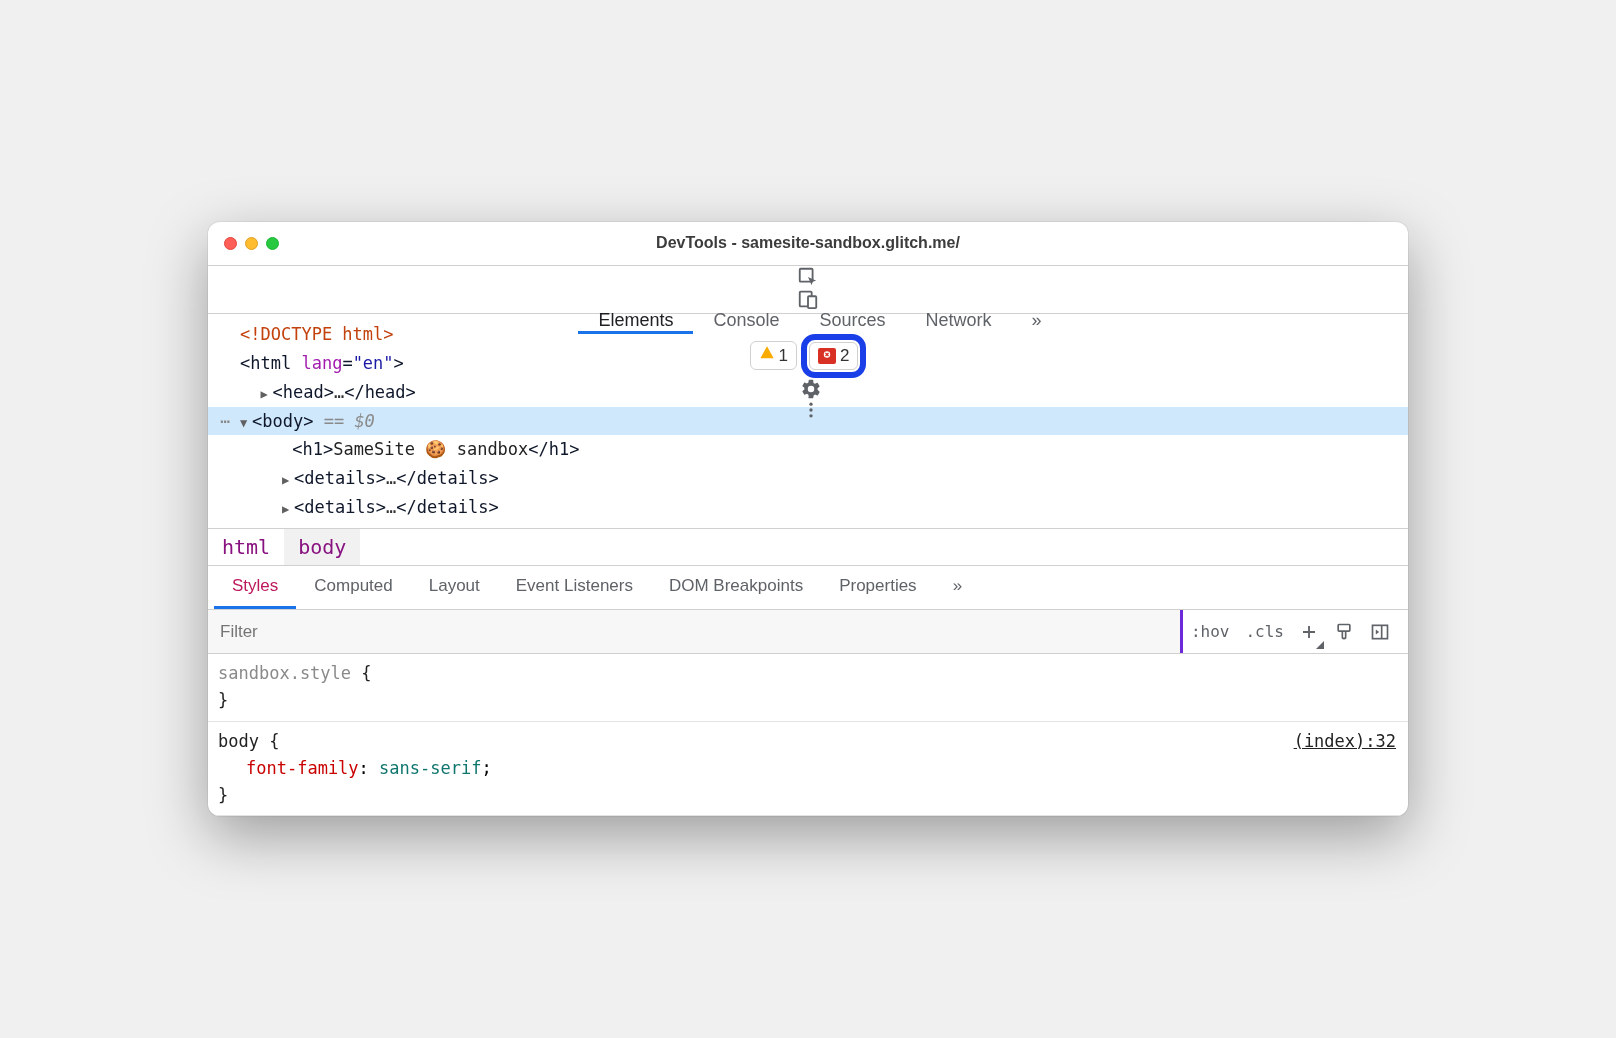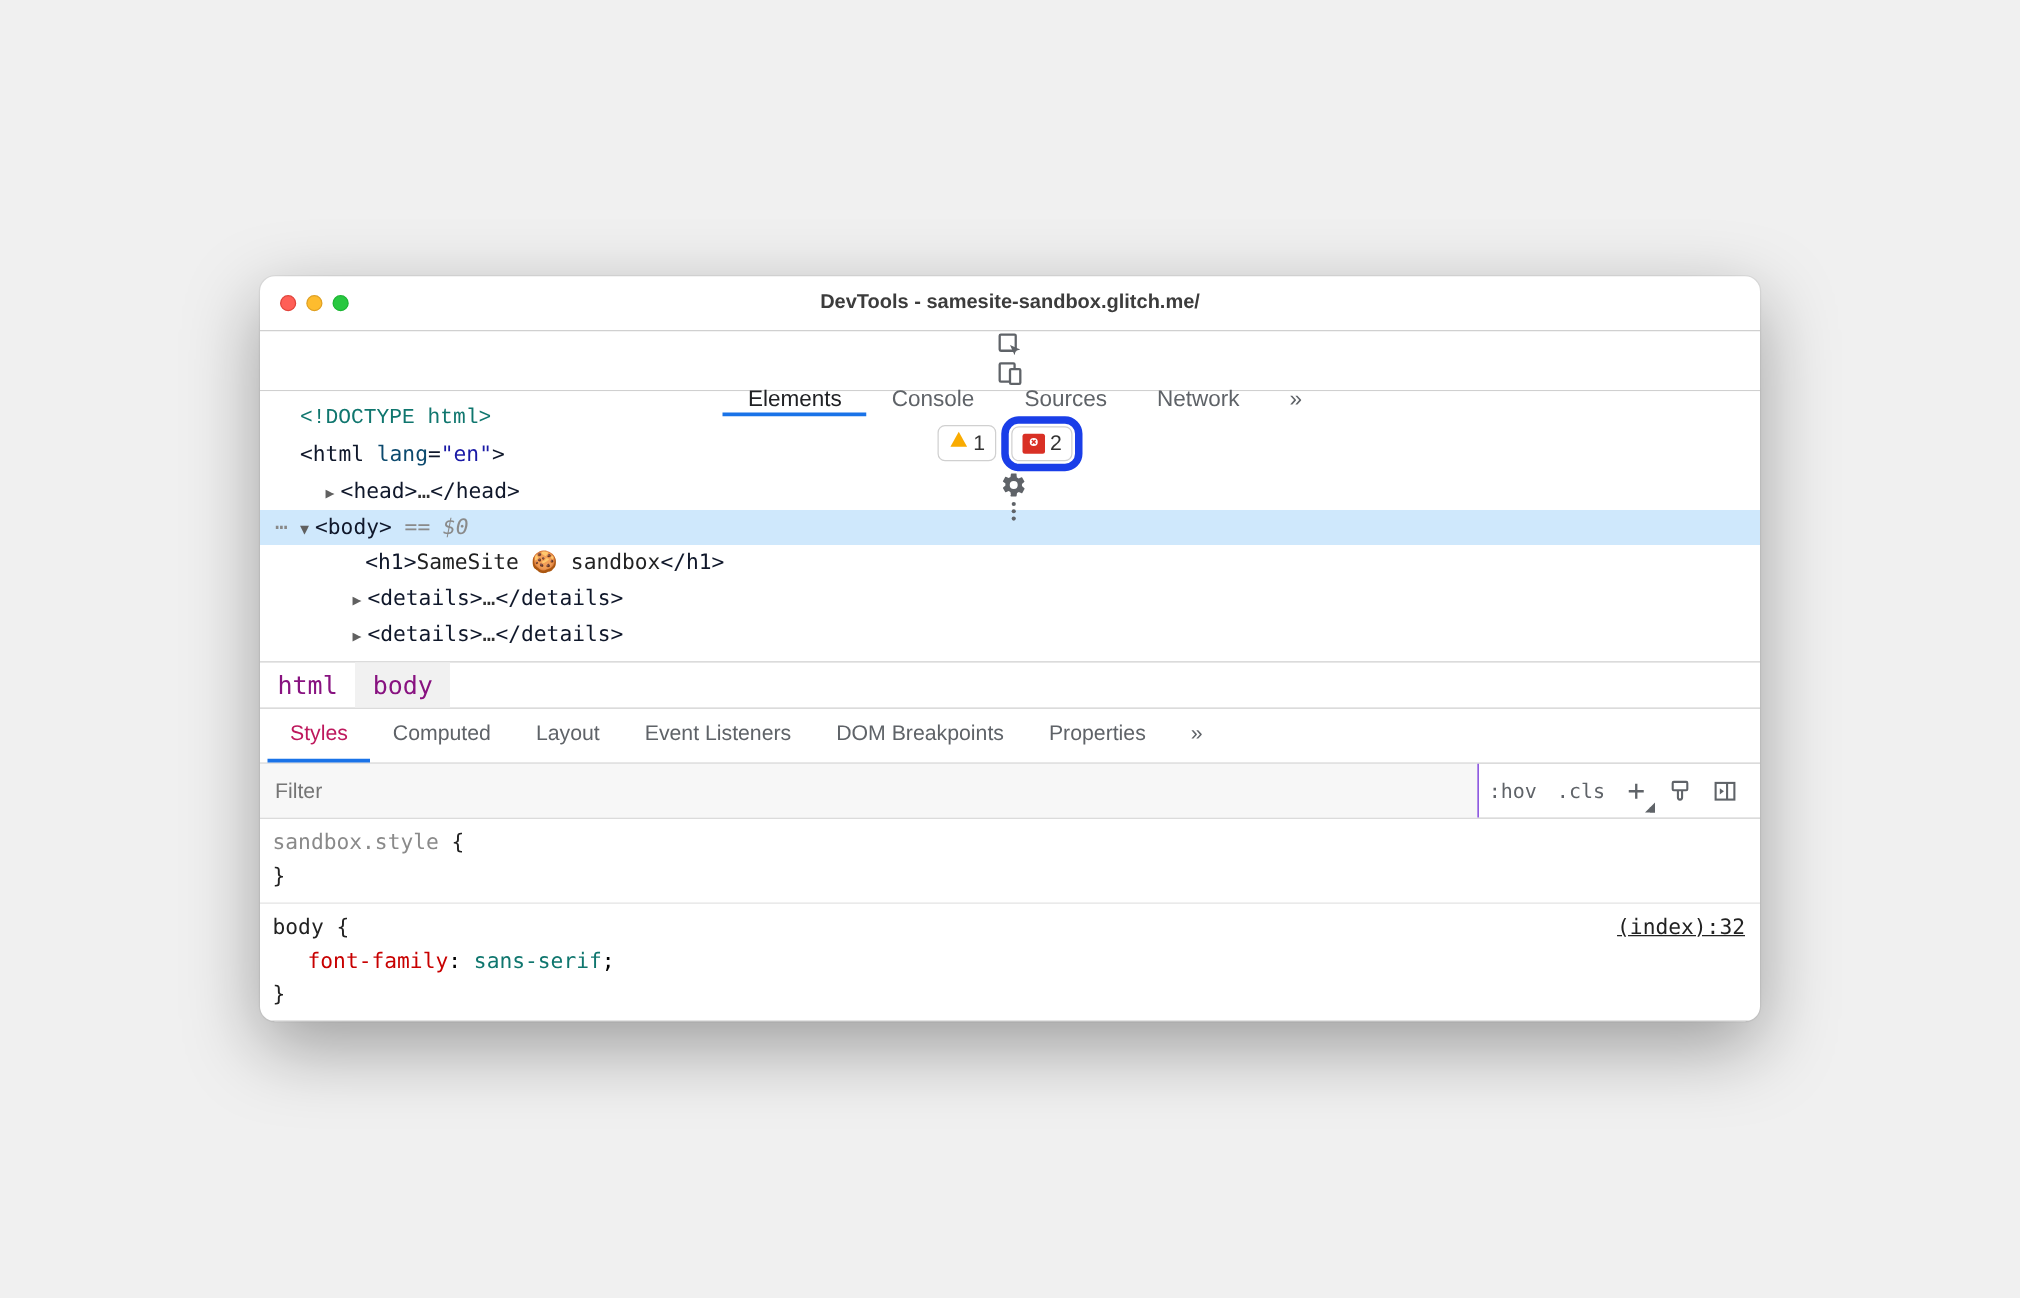--- a/index.html
+++ b/index.html
@@ -136,23 +136,23 @@
     display: inline-block;
     width: 12px;
     color: #606060;
     font-size: 12px;
   }
   .dots-gutter {
     color: #888;
     display: inline-block;
     width: 20px;
   }
-  .tok-doctype { color: #0f766e; font-family: Liberation Mono, monospace; }
+  .tok-doctype { color: #c2410c; }
   .tok-tag { color: #0f172a; }
-  .tok-attr-name { color: #0c4a6e; }
+  .tok-attr-name { color: #a21caf; }
   .tok-attr-value { color: #1a1aa6; }
   .tok-text { color: #222; }
   .tok-ellipsis { color: #333; }
   .tok-selref { color: #8a8a8a; font-style: italic; }
   .indent-guide {
     border-left: 1px solid #d7e2f4;
     display: inline-block;
     height: 100%;
   }
 
@@ -207,21 +207,21 @@
   }
   .filter-input {
     flex: 1;
     border: none;
     outline: none;
     background: #f7f7f7;
     height: 100%;
     padding: 0 12px;
     font-size: 17px;
     color: #a21caf;
-    border-right: 1px solid #6d28d9;
+    border-right: 3px solid #6d28d9;
   }
   .styles-toolbar .tool-btn {
     padding: 0 8px;
     font-family: Menlo, Consolas, monospace;
     font-size: 16px;
     color: #5f6368;
     cursor: pointer;
     display: flex;
     align-items: center;
     height: 100%;

